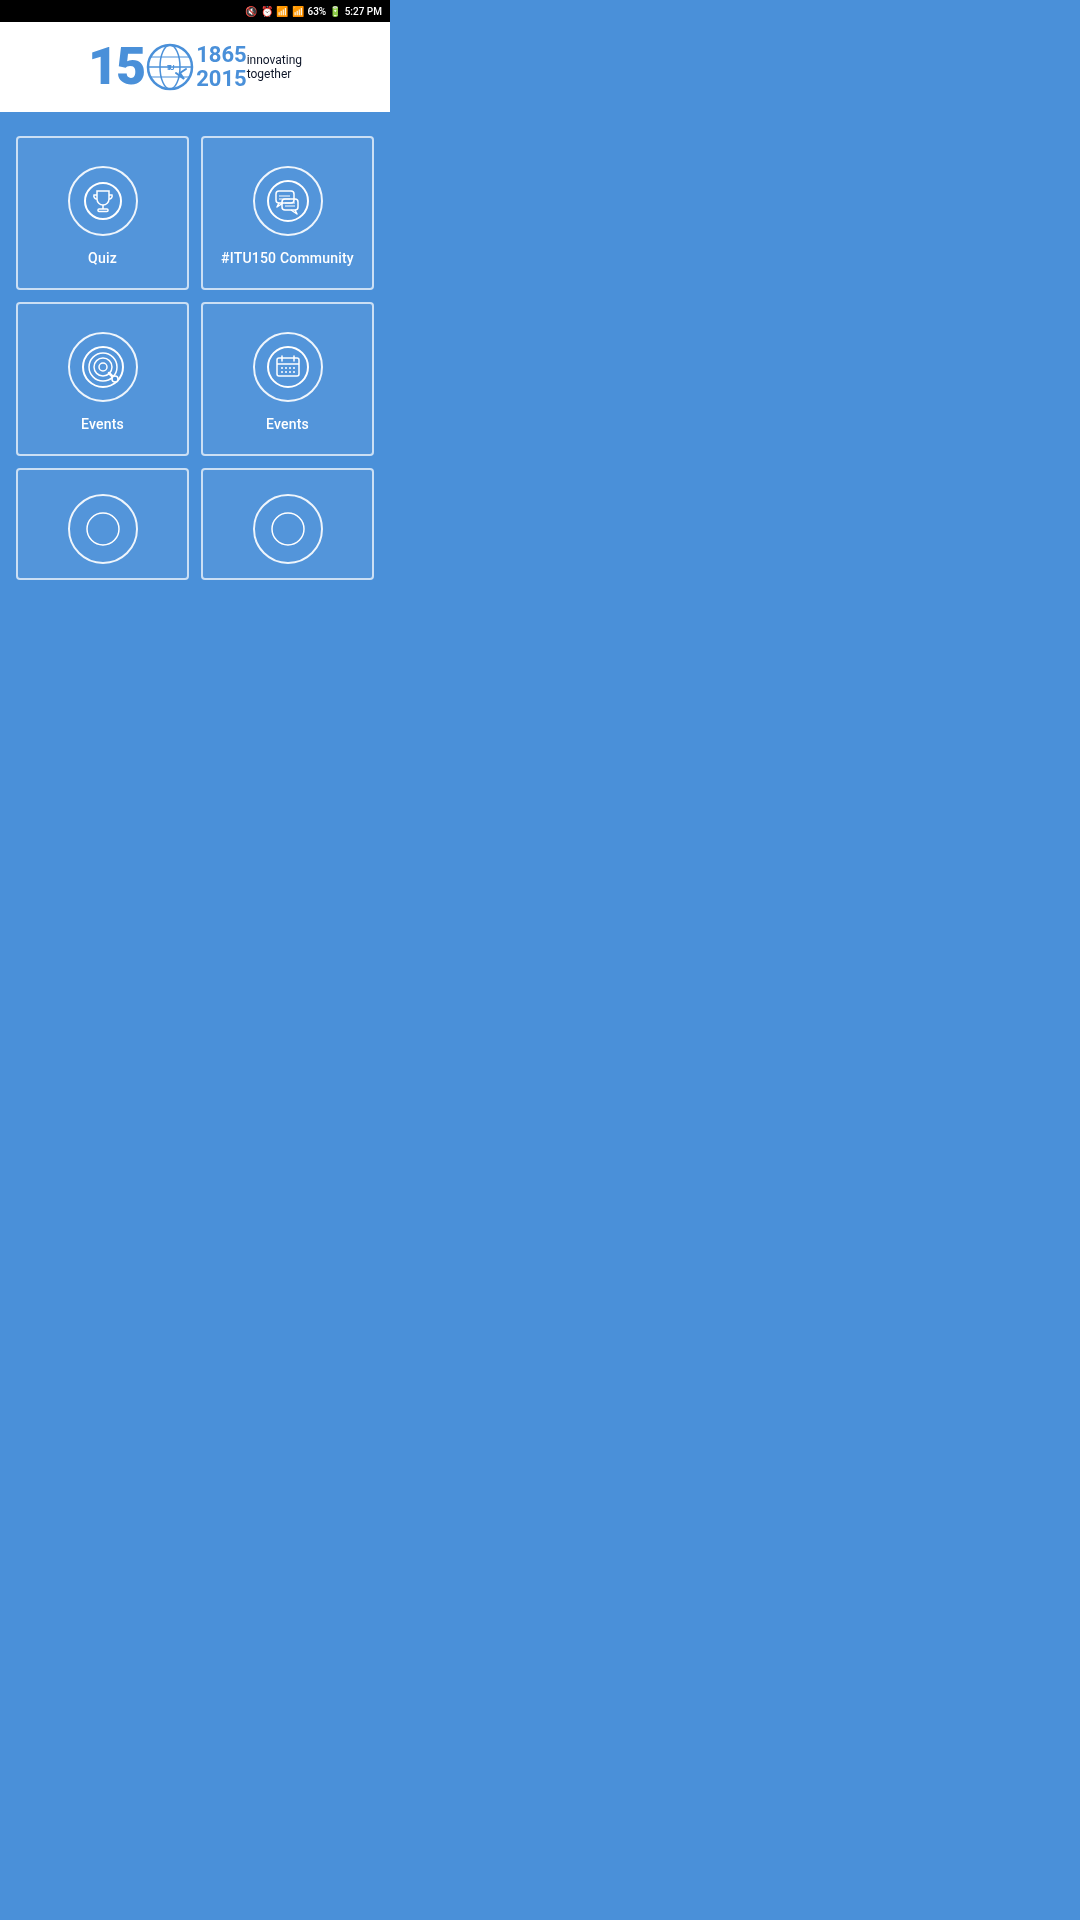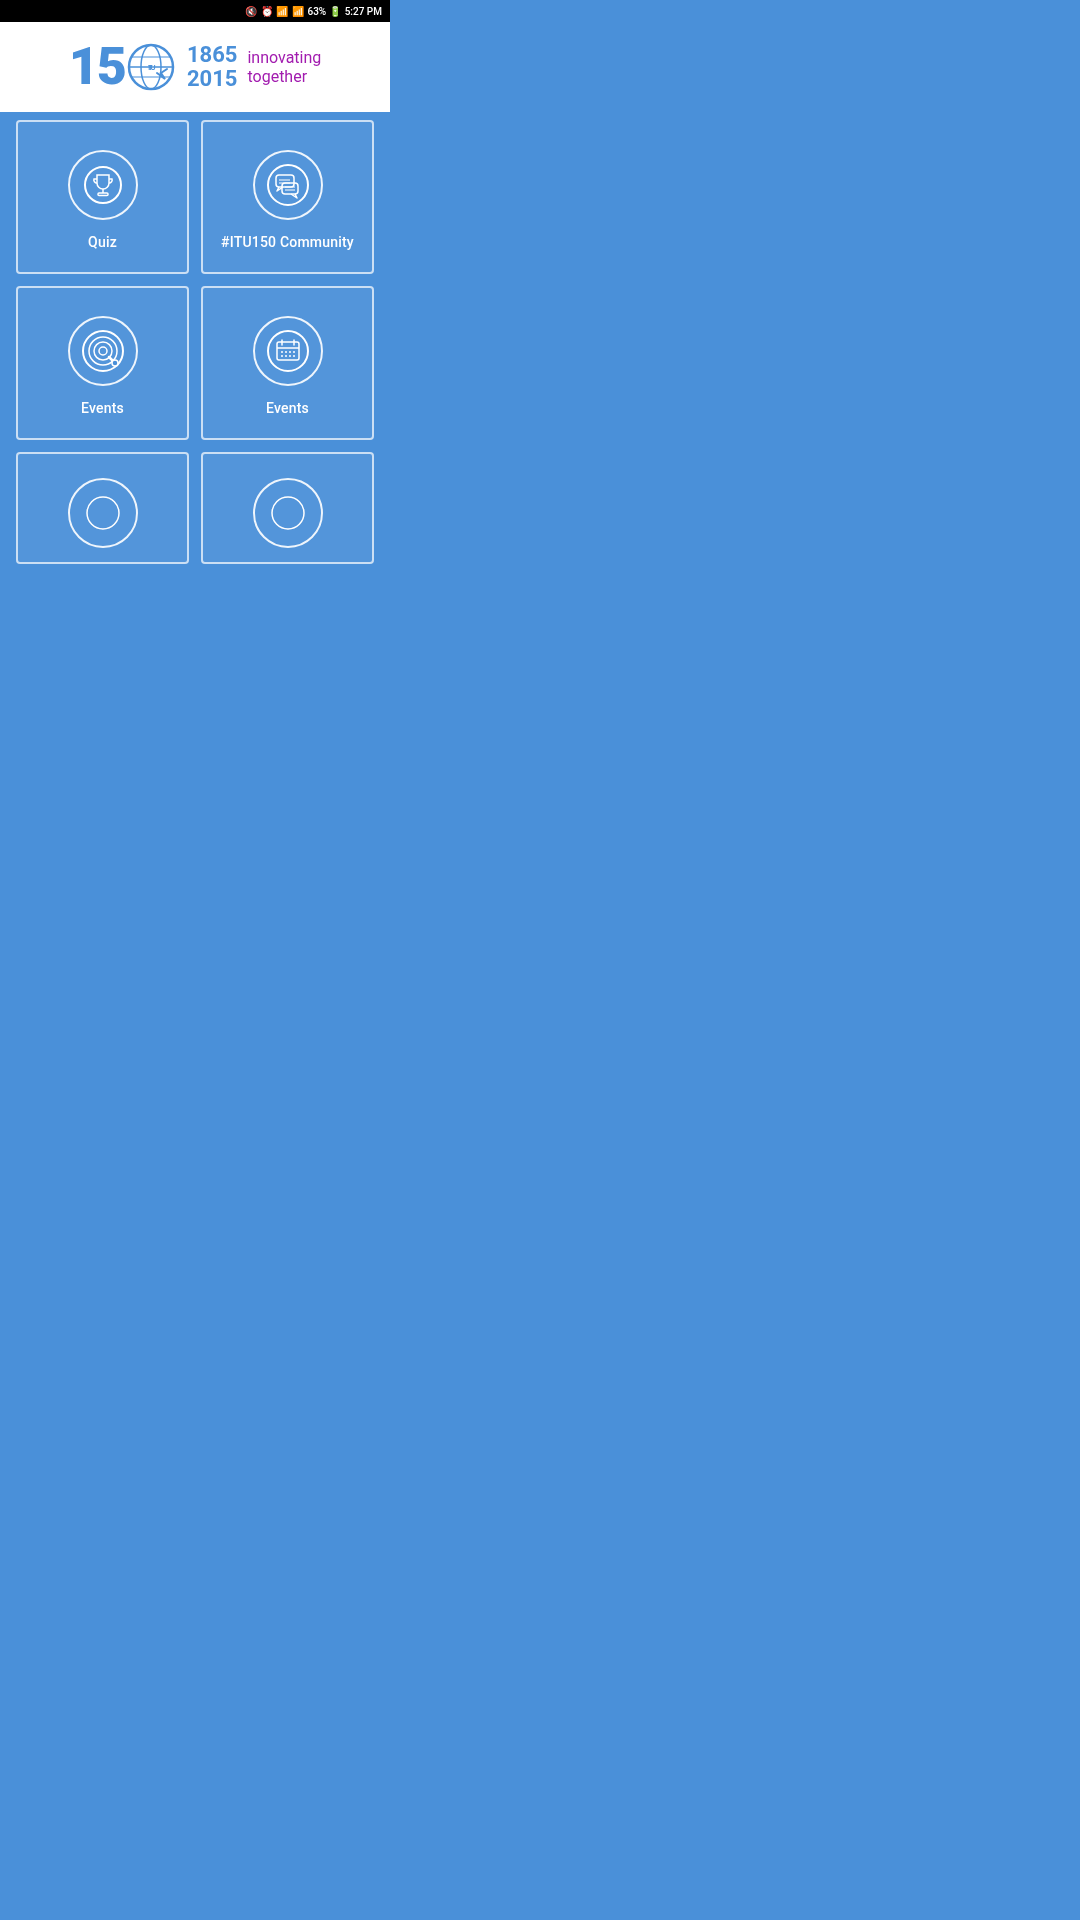--- a/index.html
+++ b/index.html
@@ -41,21 +41,20 @@
       padding: 18px 20px;
       display: flex;
       align-items: center;
       justify-content: center;
       min-height: 90px;
     }
 
     .logo-container {
       display: flex;
       align-items: center;
-      gap: 10px;
     }
 
     .logo-150 {
       font-size: 52px;
       font-weight: 900;
       color: #4a90d9;
       letter-spacing: -2px;
       line-height: 1;
       display: flex;
       align-items: center;
@@ -70,30 +69,30 @@
     .logo-years {
       display: flex;
       flex-direction: column;
       font-size: 22px;
       font-weight: 700;
       color: #4a90d9;
       line-height: 1.1;
     }
 
     .logo-tagline {
-      font-size: 16px;
+      font-size: 12px;
       font-weight: 400;
-      color: #a21caf;
+      color: #0f172a;
       line-height: 1.2;
     }
 
     
     .main-content {
       background: #4a90d9;
-      padding: 8px 16px 16px;
+      padding: 24px 16px 16px;
       flex: 1;
     }
 
     .grid {
       display: grid;
       grid-template-columns: 1fr 1fr;
       gap: 12px;
     }
 
     .grid-item {

